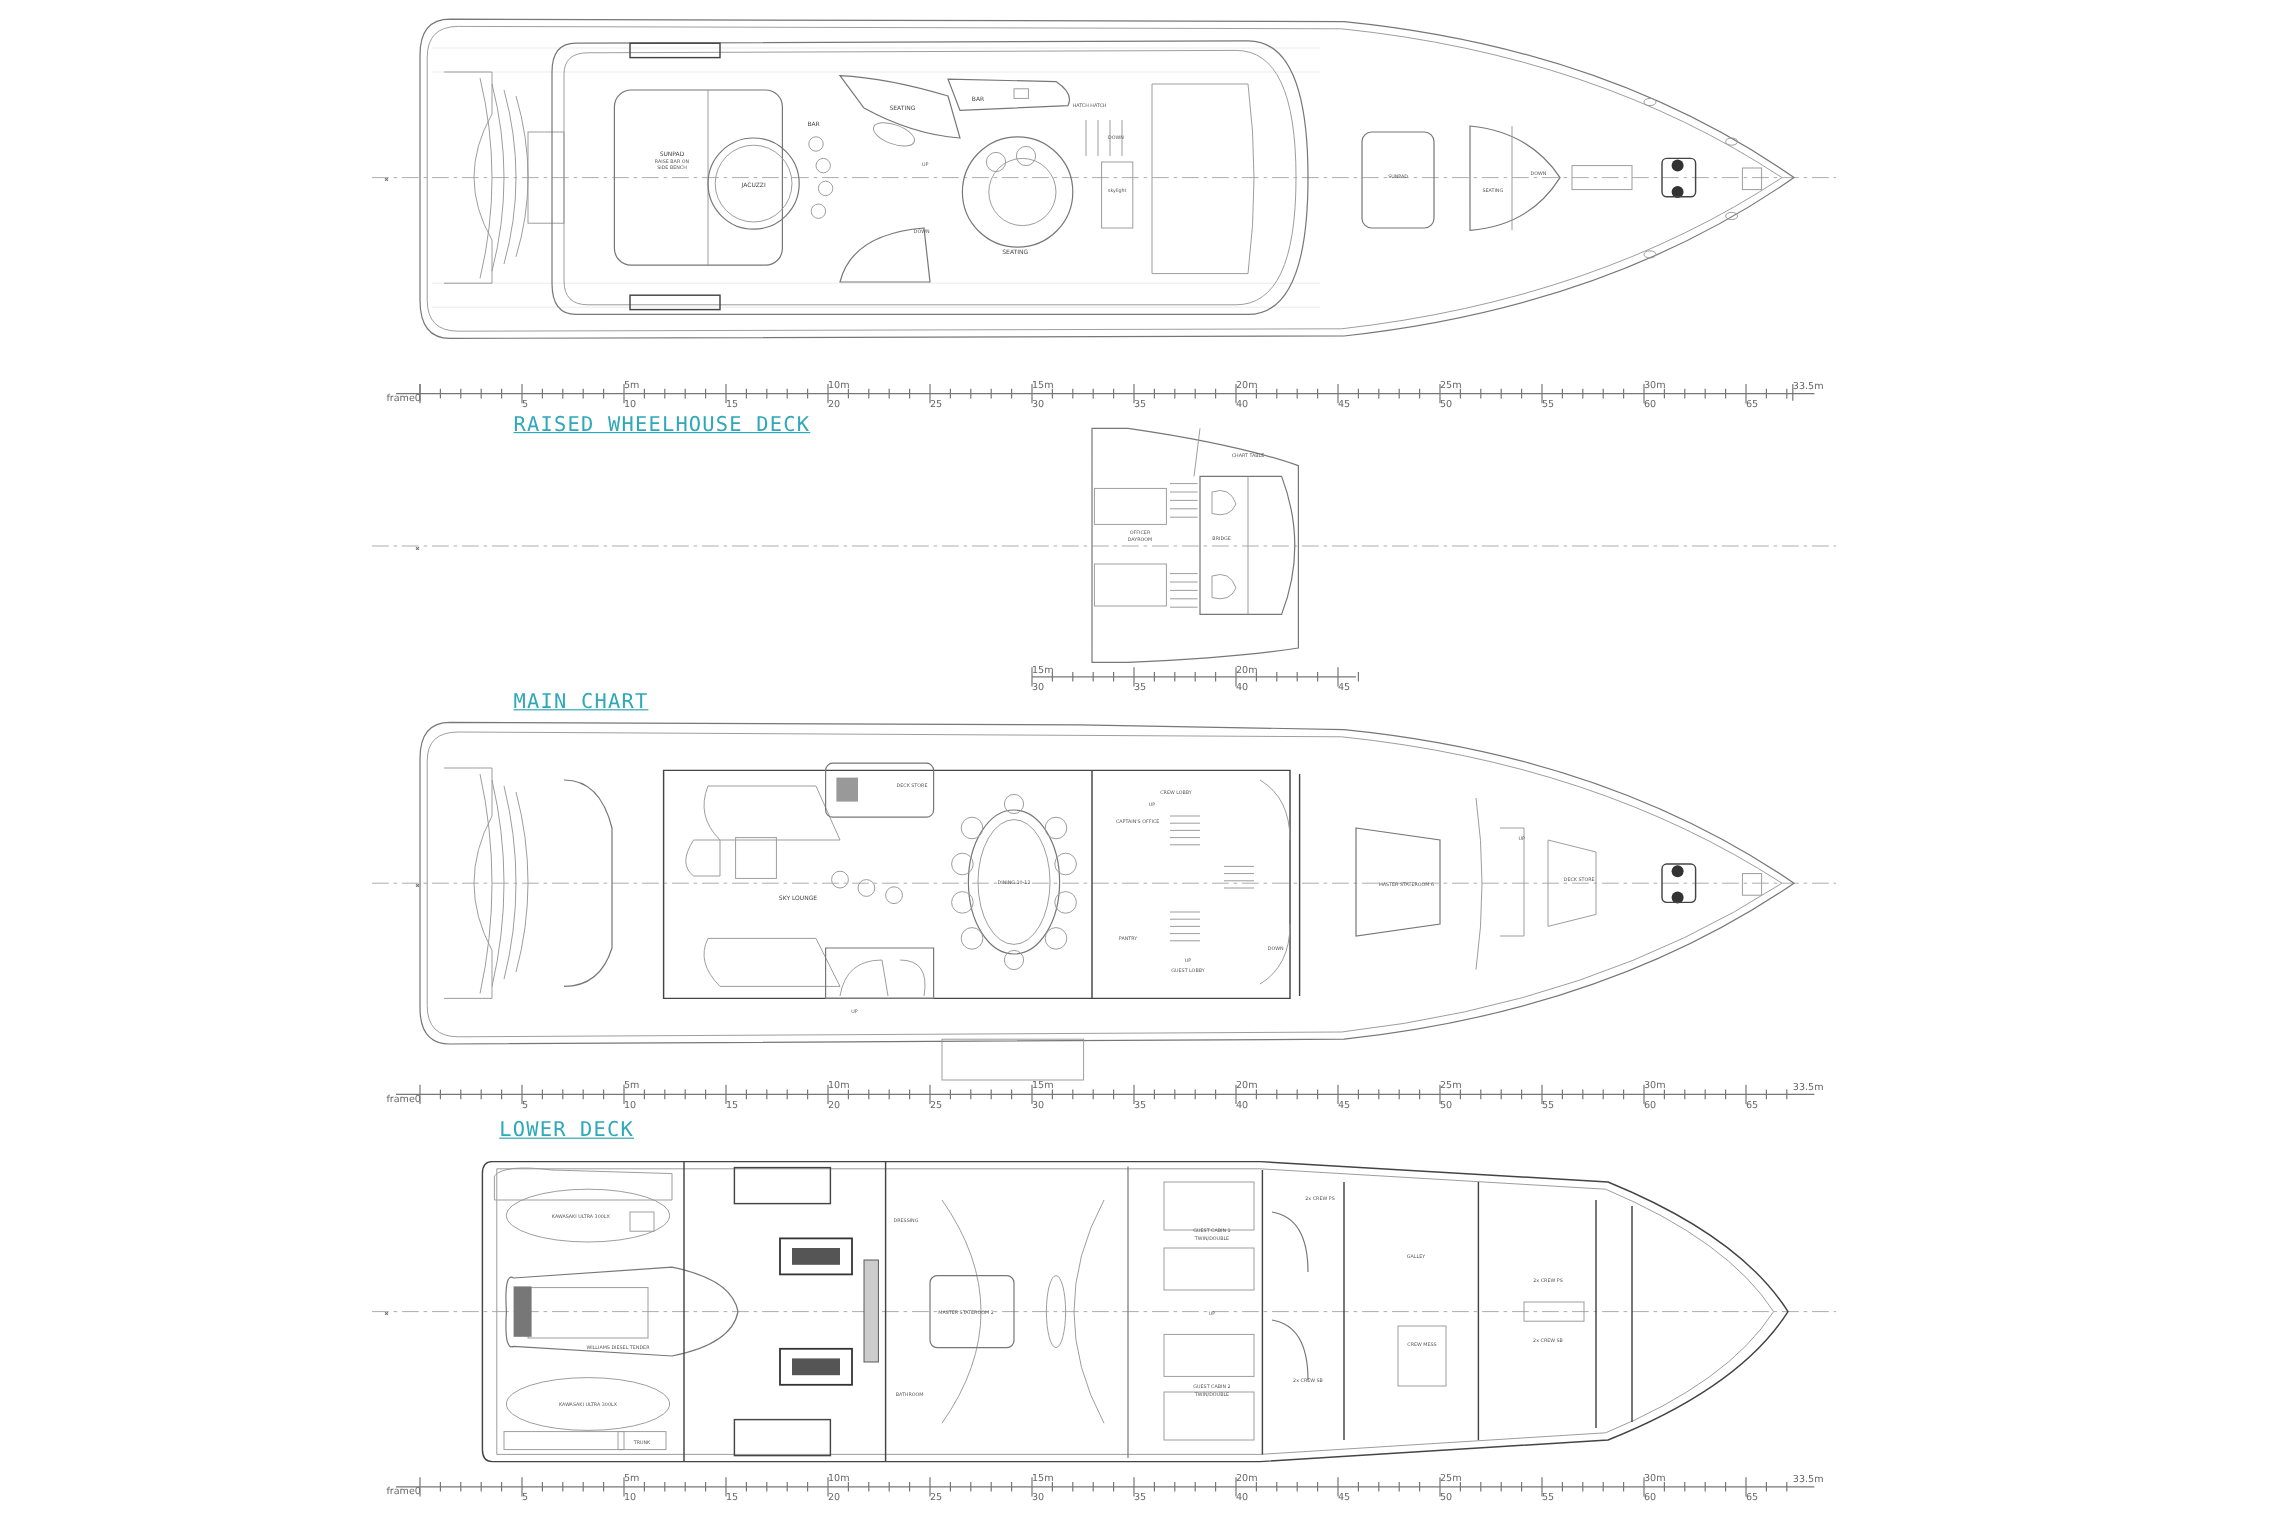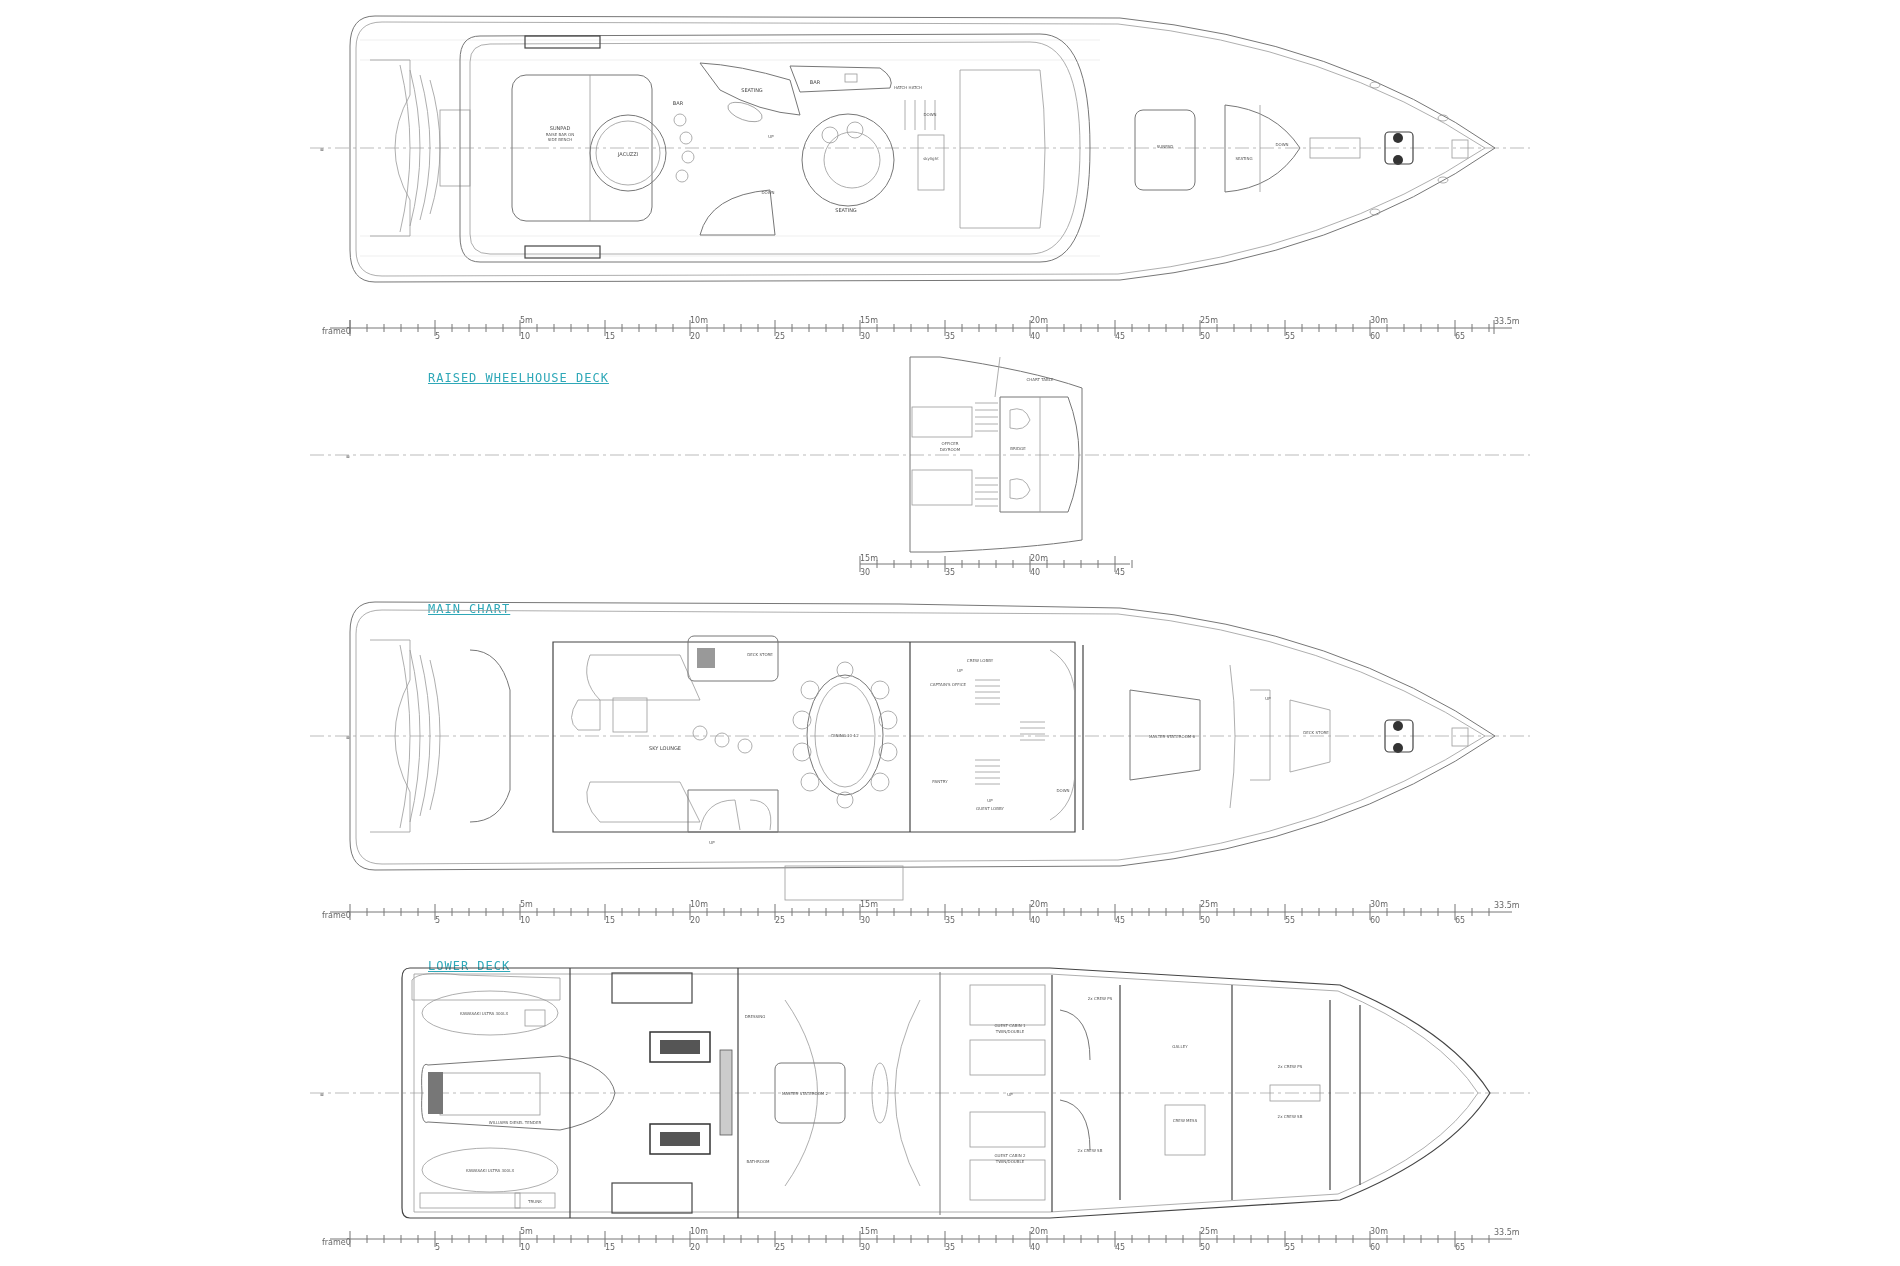--- a/index.html
+++ b/index.html
@@ -1,35 +1,35 @@
 <!DOCTYPE html>
 <html><head>
 <meta charset="utf-8">
 <style>
   html,body{margin:0;padding:0;background:#ffffff;}
   body{width:1900px;height:1266px;overflow:hidden;position:relative;font-family:"DejaVu Sans",sans-serif;}
   #stage{position:absolute;left:0;top:0;width:1900px;height:1266px;}
-  .deck-title{position:absolute;font-family:"DejaVu Sans Mono",monospace;font-size:12px;color:#2fa8b8;text-decoration:underline;letter-spacing:1px;margin-top:27px;}
+  .deck-title{position:absolute;font-family:"DejaVu Sans Mono",monospace;font-size:17px;color:#2fa8b8;text-decoration:underline;letter-spacing:1px;}
   .lbl{font-family:"DejaVu Sans",sans-serif;font-size:5px;fill:#444;text-anchor:middle;}
   .lbl-s{font-family:"DejaVu Sans",sans-serif;font-size:4px;fill:#555;text-anchor:middle;}
   .tick-lbl{font-family:"DejaVu Sans",sans-serif;font-size:8px;fill:#666;}
   .ln{fill:none;stroke:#777;stroke-width:1;}
   .ln2{fill:none;stroke:#999;stroke-width:0.8;}
   .ln-d{fill:none;stroke:#444;stroke-width:1.2;}
   .cl{stroke:#aaa;stroke-width:0.8;stroke-dasharray:14 4 3 4;}
   .hatch{stroke:#ddd;stroke-width:0.5;}
 </style>
 </head>
 <body>
 
 <div id="stage">
 
   <div class="deck-title" style="left:428px;top:344px;">RAISED WHEELHOUSE DECK</div>
   <div class="deck-title" style="left:428px;top:575px;">MAIN CHART</div>
-  <div class="deck-title" style="left:428px;top:932px;">LOWER DECK</div>
+  <div class="deck-title" style="left:416px;top:932px;">LOWER DECK</div>
 
   <svg width="1900" height="1266" viewBox="0 0 1900 1266" xmlns="http://www.w3.org/2000/svg" style="position:absolute;left:0;top:0;">
 
     <g>
 
       <line class="cl" x1="310" y1="148" x2="1530" y2="148"></line>
       <text x="322" y="151" class="lbl-s">⊠</text>
 
       <path class="ln" d="M375,16 L1120,18 Q1340,40 1495,148 Q1340,256 1120,280 L375,282 Q350,282 350,250 L350,46 Q350,16 375,16 Z"></path>
       <path class="ln2" d="M382,22 L1118,24 Q1330,46 1485,148 Q1330,250 1118,274 L382,276 Q356,276 356,250 L356,48 Q356,22 382,22 Z"></path>

